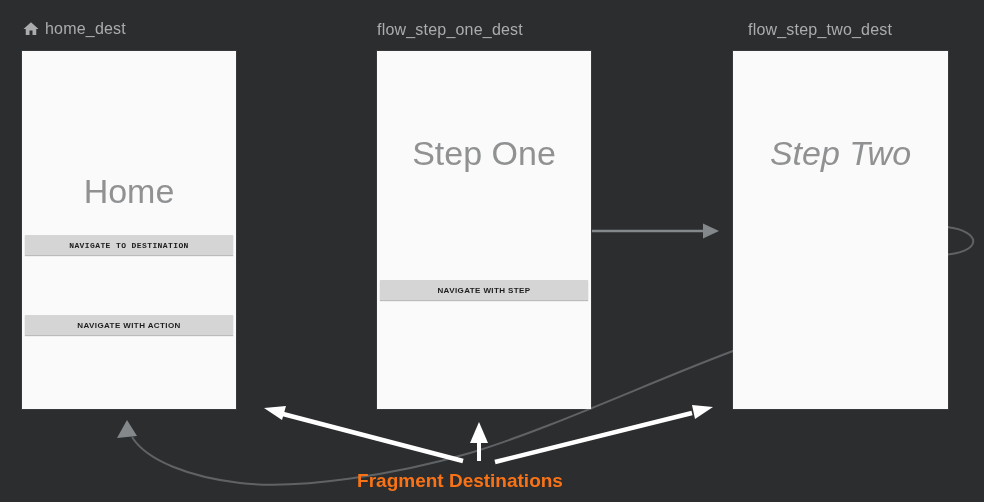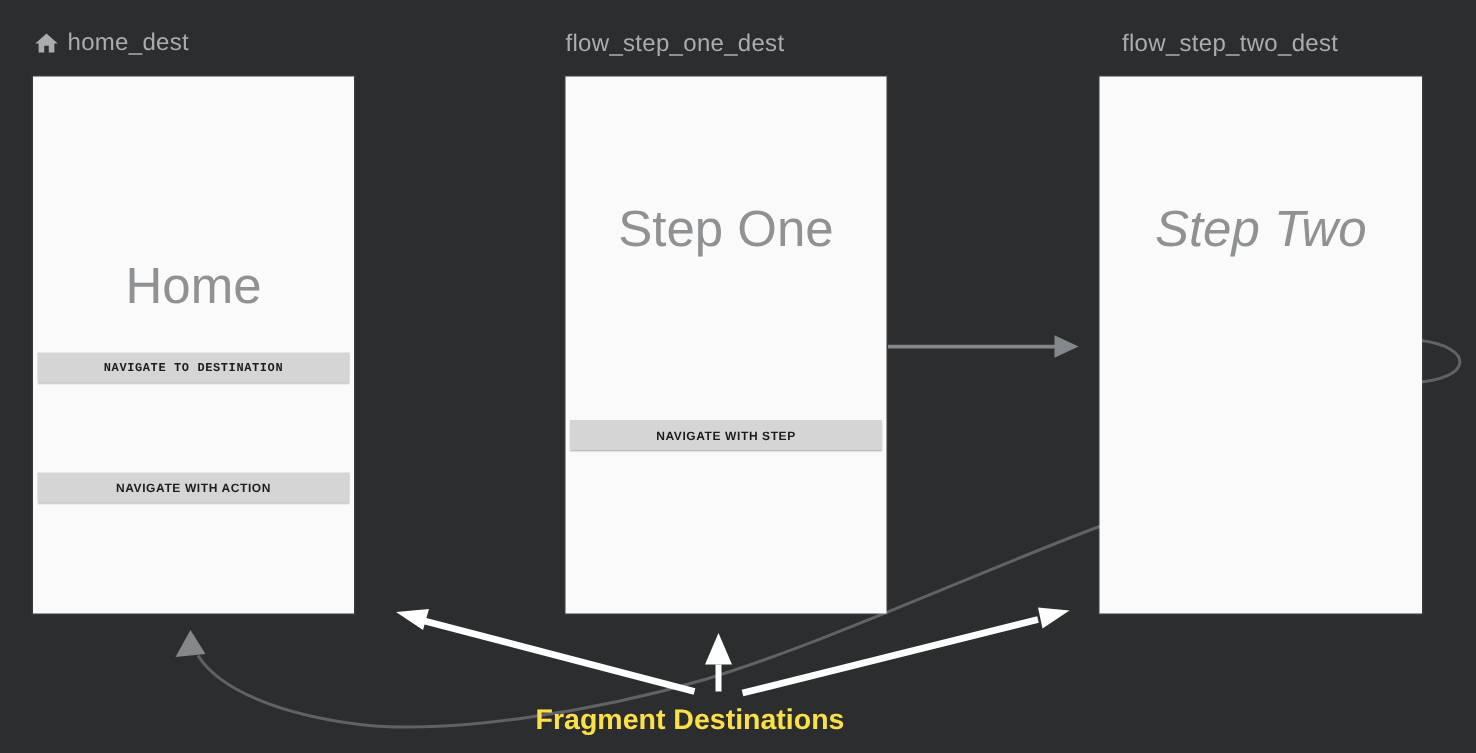--- a/index.html
+++ b/index.html
@@ -41,21 +41,21 @@
     display:flex;align-items:center;justify-content:center;
     box-shadow:0 1px 1px rgba(0,0,0,.25);
   }
   .home-btn1{top:184px;font-family:Liberation Mono, monospace;}
   .home-btn2{top:216px;margin-top:48px;}
   .one-btn1{top:229px;}
   .two-btn1{top:230px;}
   
   .caption{
     position:absolute;left:300px;top:470px;width:320px;
-    text-align:center;color:#fde047;
+    text-align:center;color:#f97316;
     font-size:19px;font-weight:bold;z-index:4;
   }
   .under{z-index:1;}
   .over{z-index:3;}
 </style>
 </head>
 <body>
 
 <div id="canvas">
 

